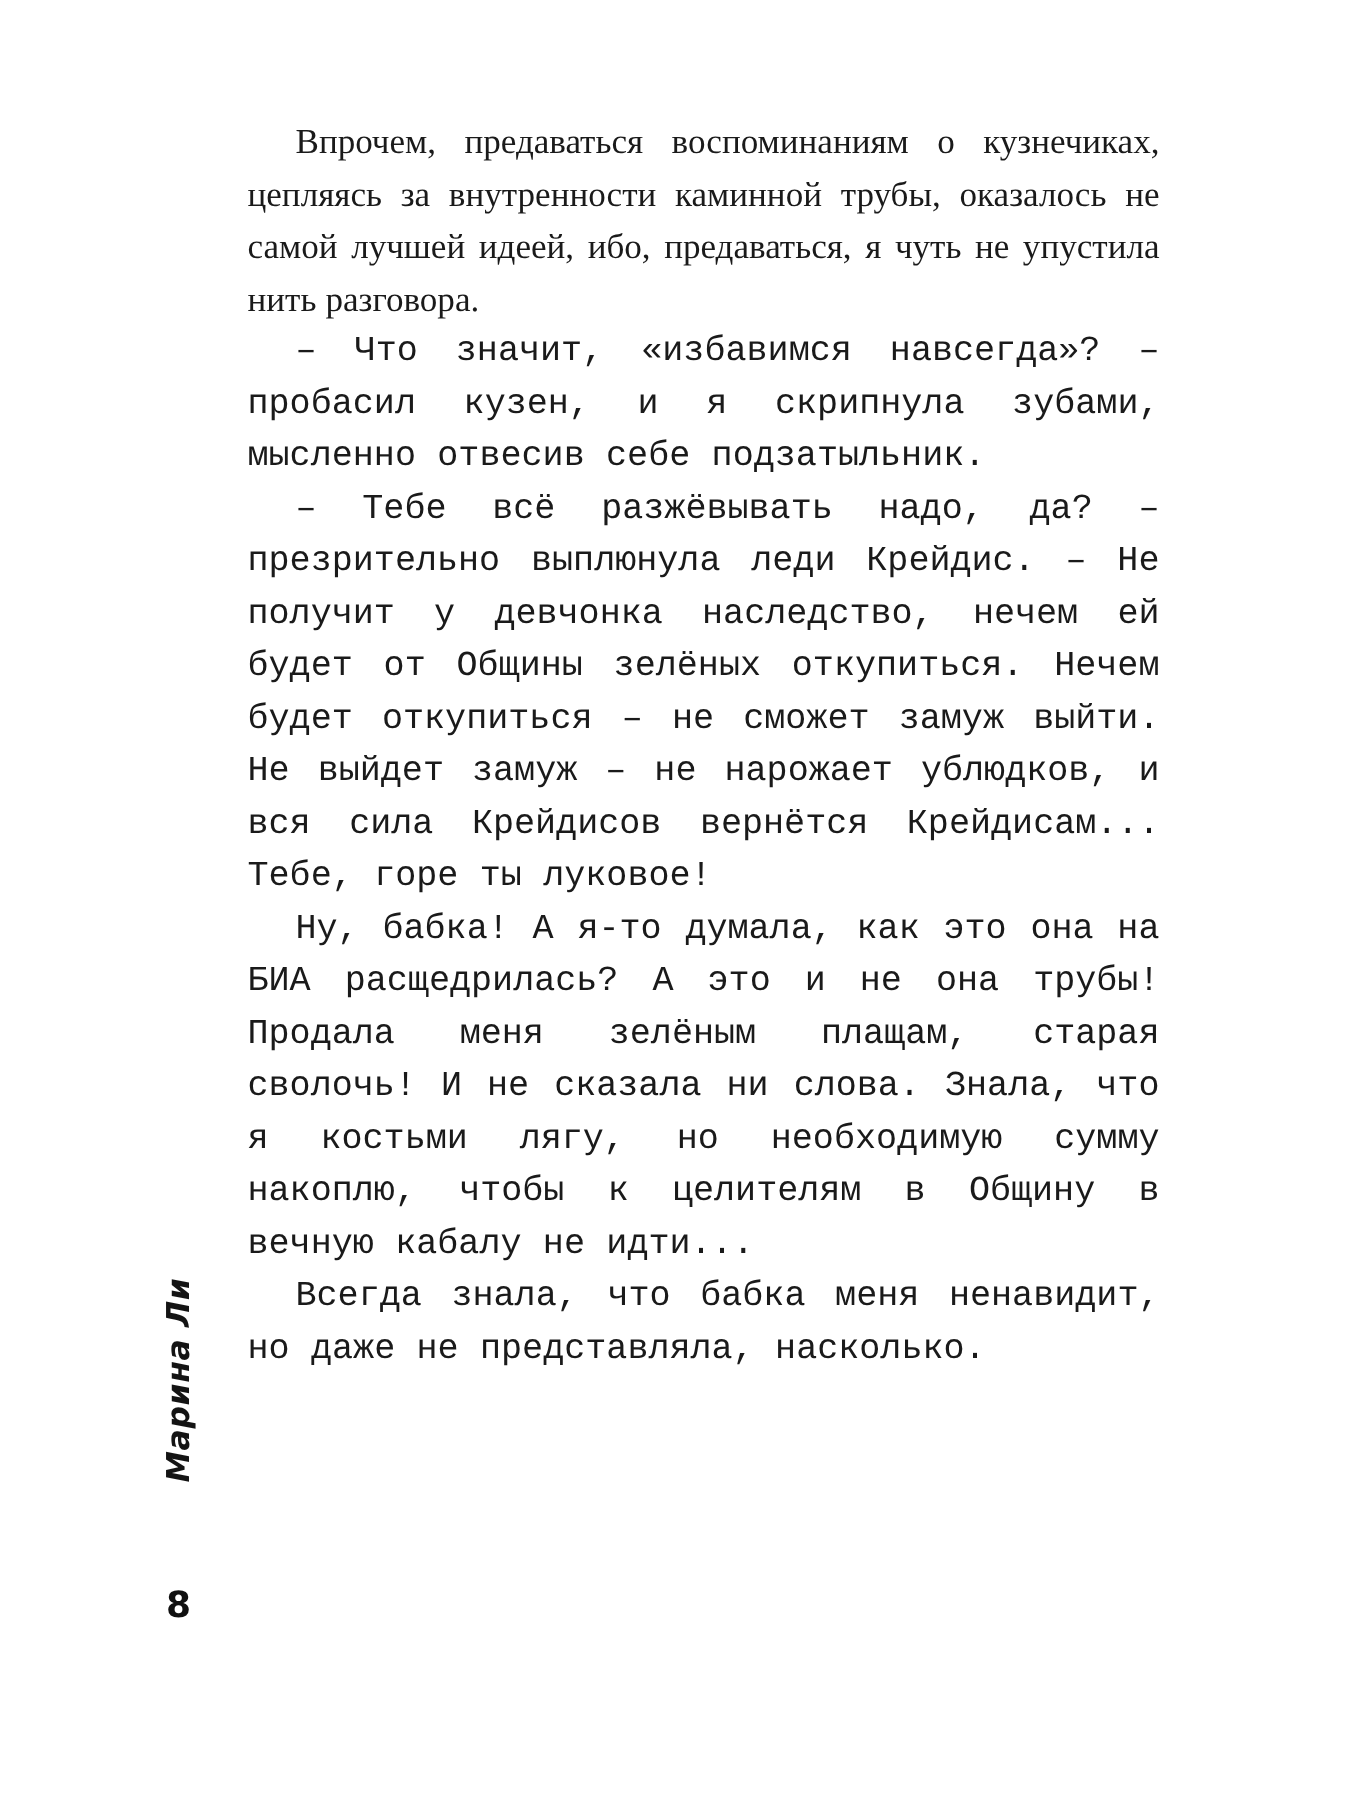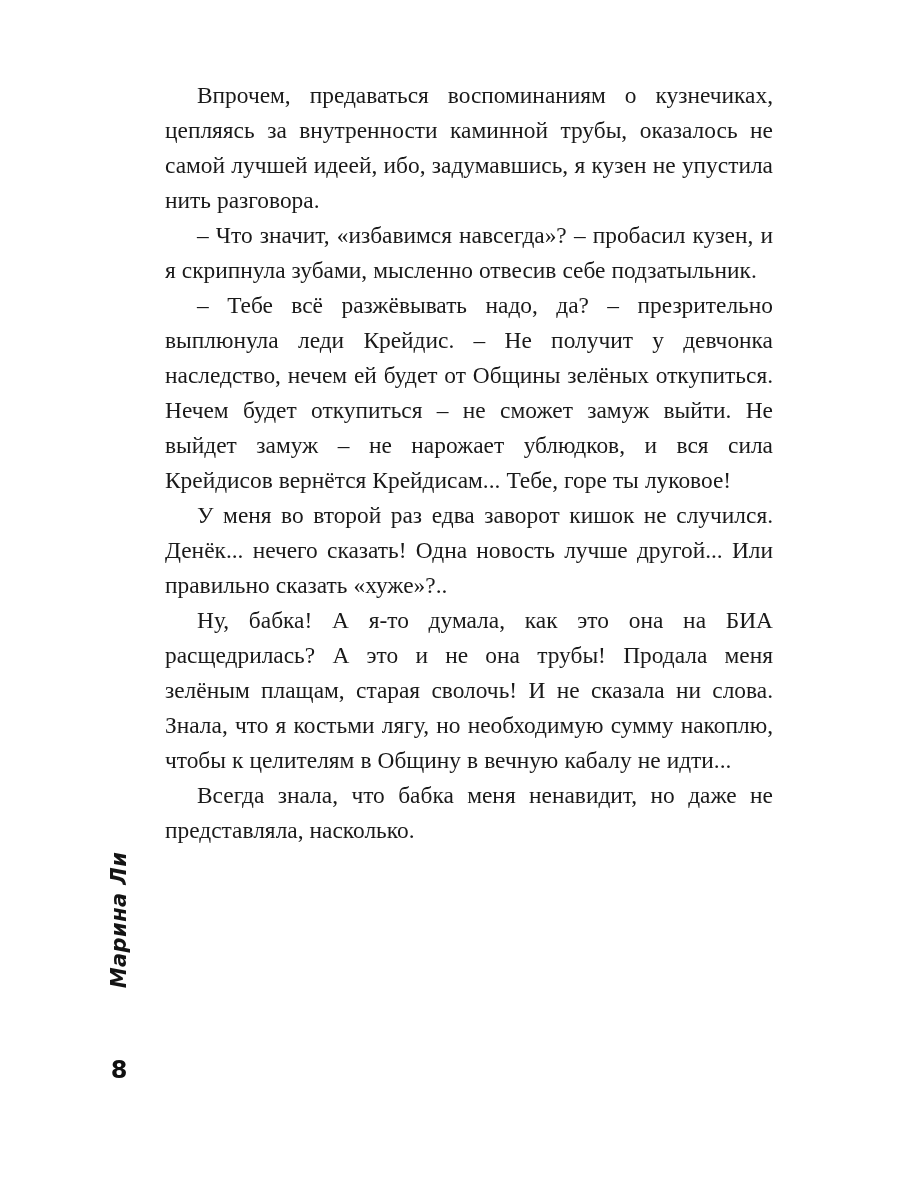--- a/index.html
+++ b/index.html
@@ -75,39 +75,39 @@
     text-indent: 32px;
     text-align: justify;
     font-size: 23.4px;
     line-height: 35px;
     hyphens: manual;
     word-spacing: 0.2px;
   }
 
   .para + .para {
     margin-top: 0;
+    font-family: Liberation Mono, monospace;
   }
 </style>
 </head>
 <body>
 
 <div id="page">
 
   <div id="margin-col">
 
     <div id="running-head">
       <span class="rh-text">Марина Ли</span>
     </div>
 
     <div id="page-number">8</div>
 
   </div>
 
   <div id="text-column">
-      <p class="para">Впрочем, предаваться воспоминаниям о кузнечиках, цепляясь за внутренности каминной трубы, оказалось не самой лучшей идеей, ибо, задумавшись, я кузен не упустила нить разговора.</p>
+      <p class="para">Впрочем, предаваться воспоминаниям о кузнечиках, цепляясь за внутренности каминной трубы, оказалось не самой лучшей идеей, ибо, предаваться, я чуть не упустила нить разговора.</p>
       <p class="para">– Что значит, «избавимся навсегда»? – пробасил кузен, и я скрипнула зубами, мысленно отвесив себе подзатыльник.</p>
       <p class="para">– Тебе всё разжёвывать надо, да? – презрительно выплюнула леди Крейдис. – Не получит у девчонка наследство, нечем ей будет от Общины зелёных откупиться. Нечем будет откупиться – не сможет замуж выйти. Не выйдет замуж – не нарожает ублюдков, и вся сила Крейдисов вернётся Крейдисам... Тебе, горе ты луковое!</p>
-      <p class="para">У меня во второй раз едва заворот кишок не случился. Денёк... нечего сказать! Одна новость лучше другой... Или правильно сказать «хуже»?..</p>
       <p class="para">Ну, бабка! А я-то думала, как это она на БИА расщедрилась? А это и не она трубы! Продала меня зелёным плащам, старая сволочь! И не сказала ни слова. Знала, что я костьми лягу, но необходимую сумму накоплю, чтобы к целителям в Общину в вечную кабалу не идти...</p>
       <p class="para">Всегда знала, что бабка меня ненавидит, но даже не представляла, насколько.</p>
     </div>
 
 </div>
 
 </body></html>

